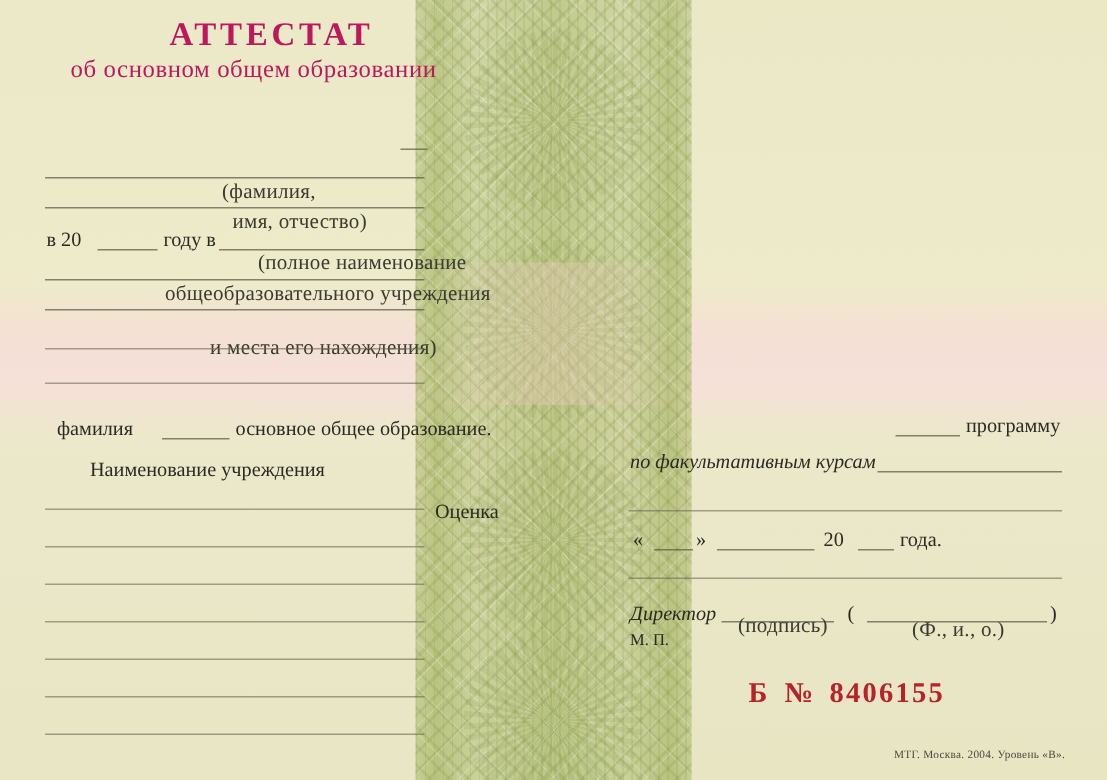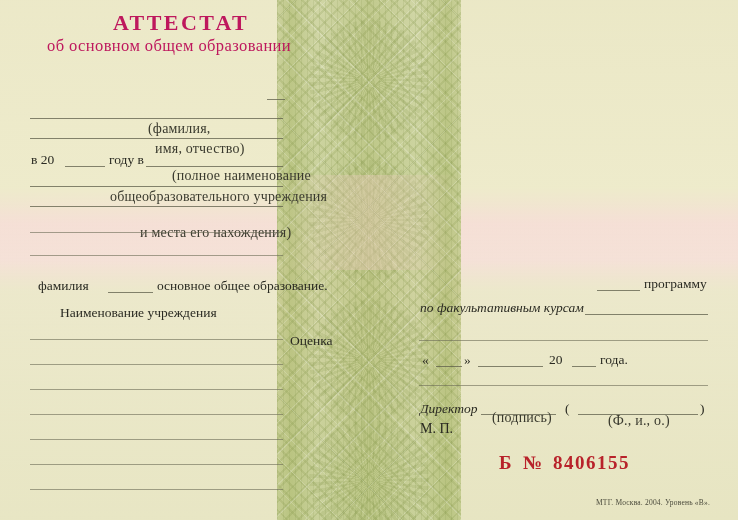--- a/index.html
+++ b/index.html
@@ -268,21 +268,21 @@
   <div class="rule thin" style="left:419px; top:385px; width:289px;"></div>
 
   <div class="txt it" style="left:420px; top:401px;">Директор</div>
   <div class="rule" style="left:481px; top:414px; width:75px;"></div>
   <div class="txt sm center" style="left:492px; top:410px;">(подпись)</div>
   <div class="txt" style="left:565px; top:401px;">(</div>
   <div class="rule" style="left:578px; top:414px; width:120px;"></div>
   <div class="txt" style="left:700px; top:401px;">)</div>
   <div class="txt sm center" style="left:608px; top:413px;">(Ф., и., о.)</div>
 
-  <div class="txt" style="left:420px; top:421px; font-size:14px;">М. П.</div>
+  <div class="txt" style="left:420px; top:421px; font-size:11px;">М. П.</div>
 
   <div class="serial" style="left:499px; top:452px;">Б</div>
   <div class="serial" style="left:523px; top:452px;">№</div>
   <div class="serial" style="left:553px; top:452px;">8406155</div>
 
   <div class="footnote" style="left:596px; top:498px;">МТГ. Москва. 2004. Уровень «В».</div>
 
 </div>
 
 </body></html>

